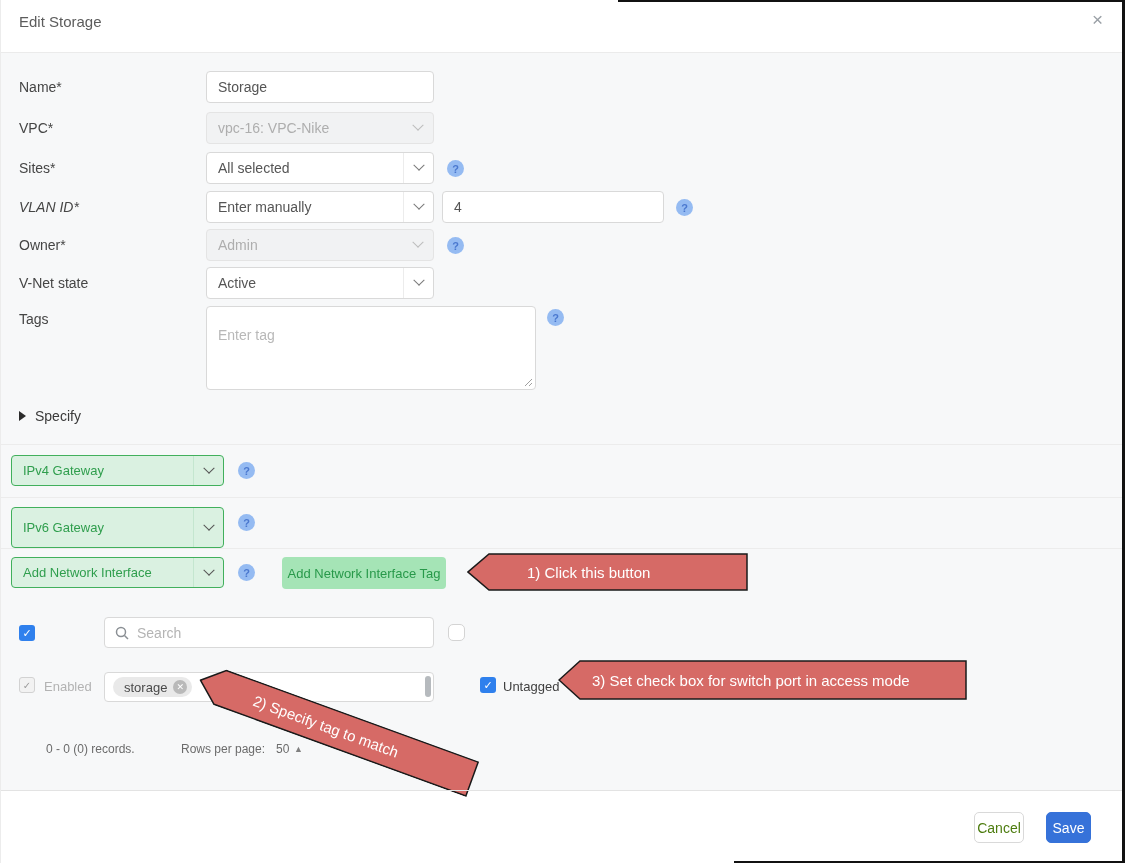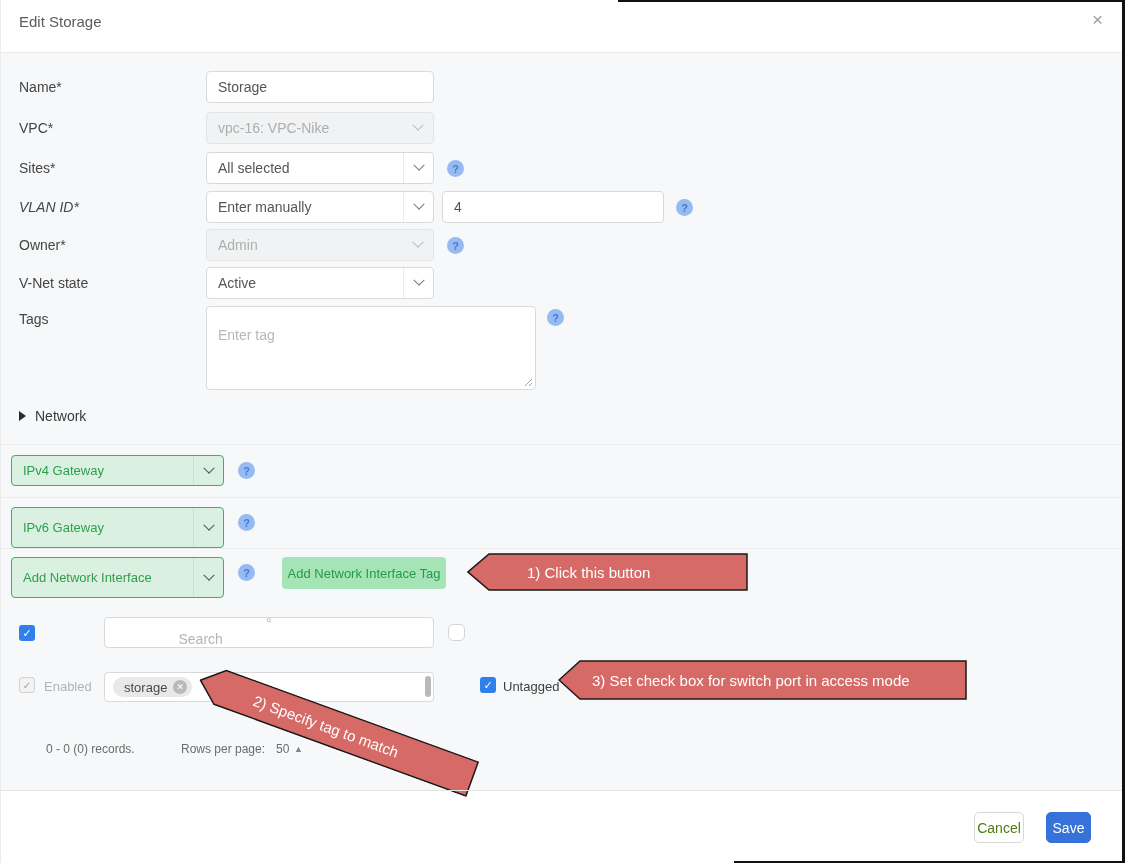--- a/index.html
+++ b/index.html
@@ -135,21 +135,21 @@
   <div class="abs lbl" style="left:18px; top:311px;">Tags</div>
   <textarea class="abs tags-area" style="left: 205px; top: 306px; width: 330px; height: 84px;" placeholder="Enter tag"></textarea>
   <svg class="abs" style="left:523px; top:378px;" width="9" height="9">
     <line x1="1" y1="8" x2="8" y2="1" stroke="#a0a0a0" stroke-width="1"></line>
     <line x1="5" y1="8" x2="8" y2="5" stroke="#a0a0a0" stroke-width="1"></line>
   </svg>
   <div class="abs help" style="left:546px; top:309px;">?</div>
 
   <div class="abs" style="left:18px; top:408px; display:flex; align-items:center; cursor:pointer;">
     <span class="adv-tri"></span>
-    <span class="lbl" style="color:#3a3a3a;">Network</span>
+    <span class="lbl" style="color:#3a3a3a;">Specify</span>
   </div>
 
   <div class="abs sec-divider" style="top:444px;"></div>
 
   <div class="abs ctrl green-sel" style="left:10px; top:455px; width:213px; height:31px;">
     <div class="txt">IPv4 Gateway</div>
     <div class="chev-box">
         <span class="chev"></span>
       </div>
   </div>
@@ -160,39 +160,39 @@
   <div class="abs ctrl green-sel" style="left:10px; top:507px; width:213px; height:41px;">
     <div class="txt">IPv6 Gateway</div>
     <div class="chev-box">
         <span class="chev"></span>
       </div>
   </div>
   <div class="abs help" style="left:237px; top:514px;">?</div>
 
   <div class="abs sec-divider" style="top:548px;"></div>
 
-  <div class="abs ctrl green-sel" style="left:10px; top:557px; width:213px; height:41px;gap:36px;">
+  <div class="abs ctrl green-sel" style="left:10px; top:557px; width:213px; height:31px;gap:36px;">
     <div class="txt">Add Network Interface</div>
     <div class="chev-box">
         <span class="chev"></span>
       </div>
   </div>
   <div class="abs help" style="left:237px; top:564px;">?</div>
   <button class="abs green-btn" style="left:281px; top:557px; width:164px;">Add Network Interface Tag</button>
 
   <svg class="abs banner" style="left:466px; top:553px;" width="282" height="38">
     <polygon points="22,1 280,1 280,37 22,37 1,19"></polygon>
     <text x="60" y="25">1) Click this button</text>
   </svg>
 
   <div class="abs cb cb-blue" style="left:18px; top:625px;">
       <span>✓</span>
     </div>
 
-  <div class="abs search-wrap" style="left:103px; top:617px; width:330px;flex-direction:column;">
+  <div class="abs search-wrap" style="left:103px; top:617px; width:330px;">
     <svg width="14" height="14" viewBox="0 0 14 14">
       <circle cx="6" cy="6" r="4.5" fill="none" stroke="#8a8f94" stroke-width="1.5"></circle>
       <line x1="9.5" y1="9.5" x2="13" y2="13" stroke="#8a8f94" stroke-width="1.5"></line>
     </svg>
     <input placeholder="Search" style="">
   </div>
 
   <div class="abs cb-empty" style="left:447px; top:624px;"></div>
 
   <div class="abs cb cb-dis" style="left:18px; top:677px;">

